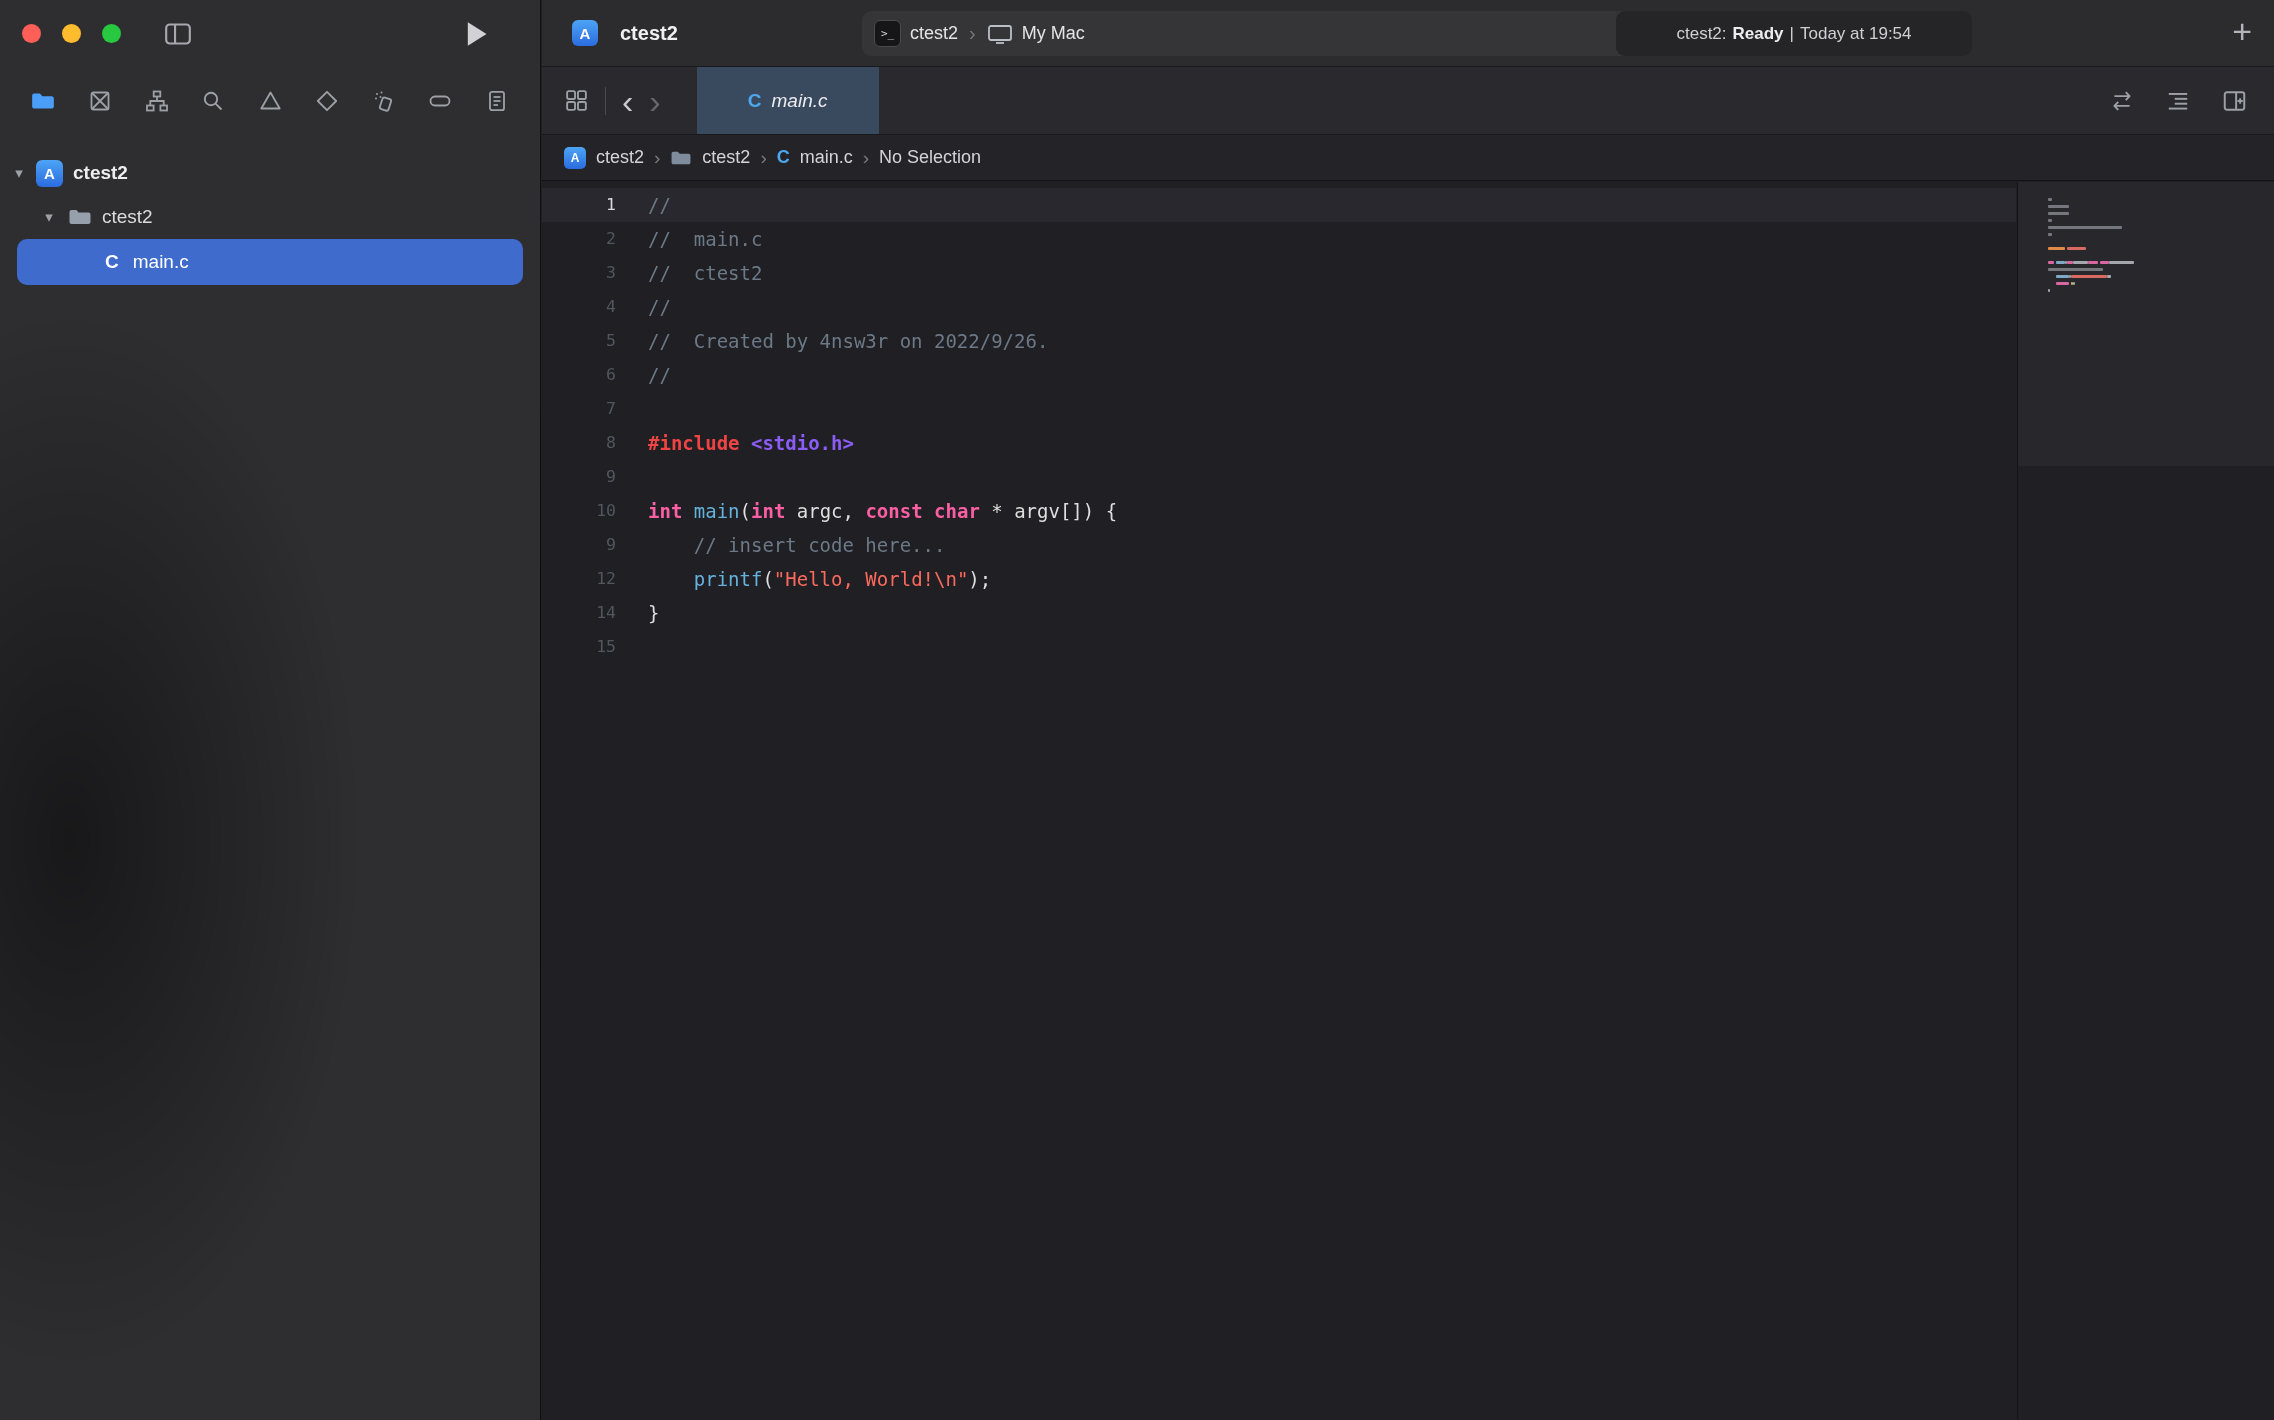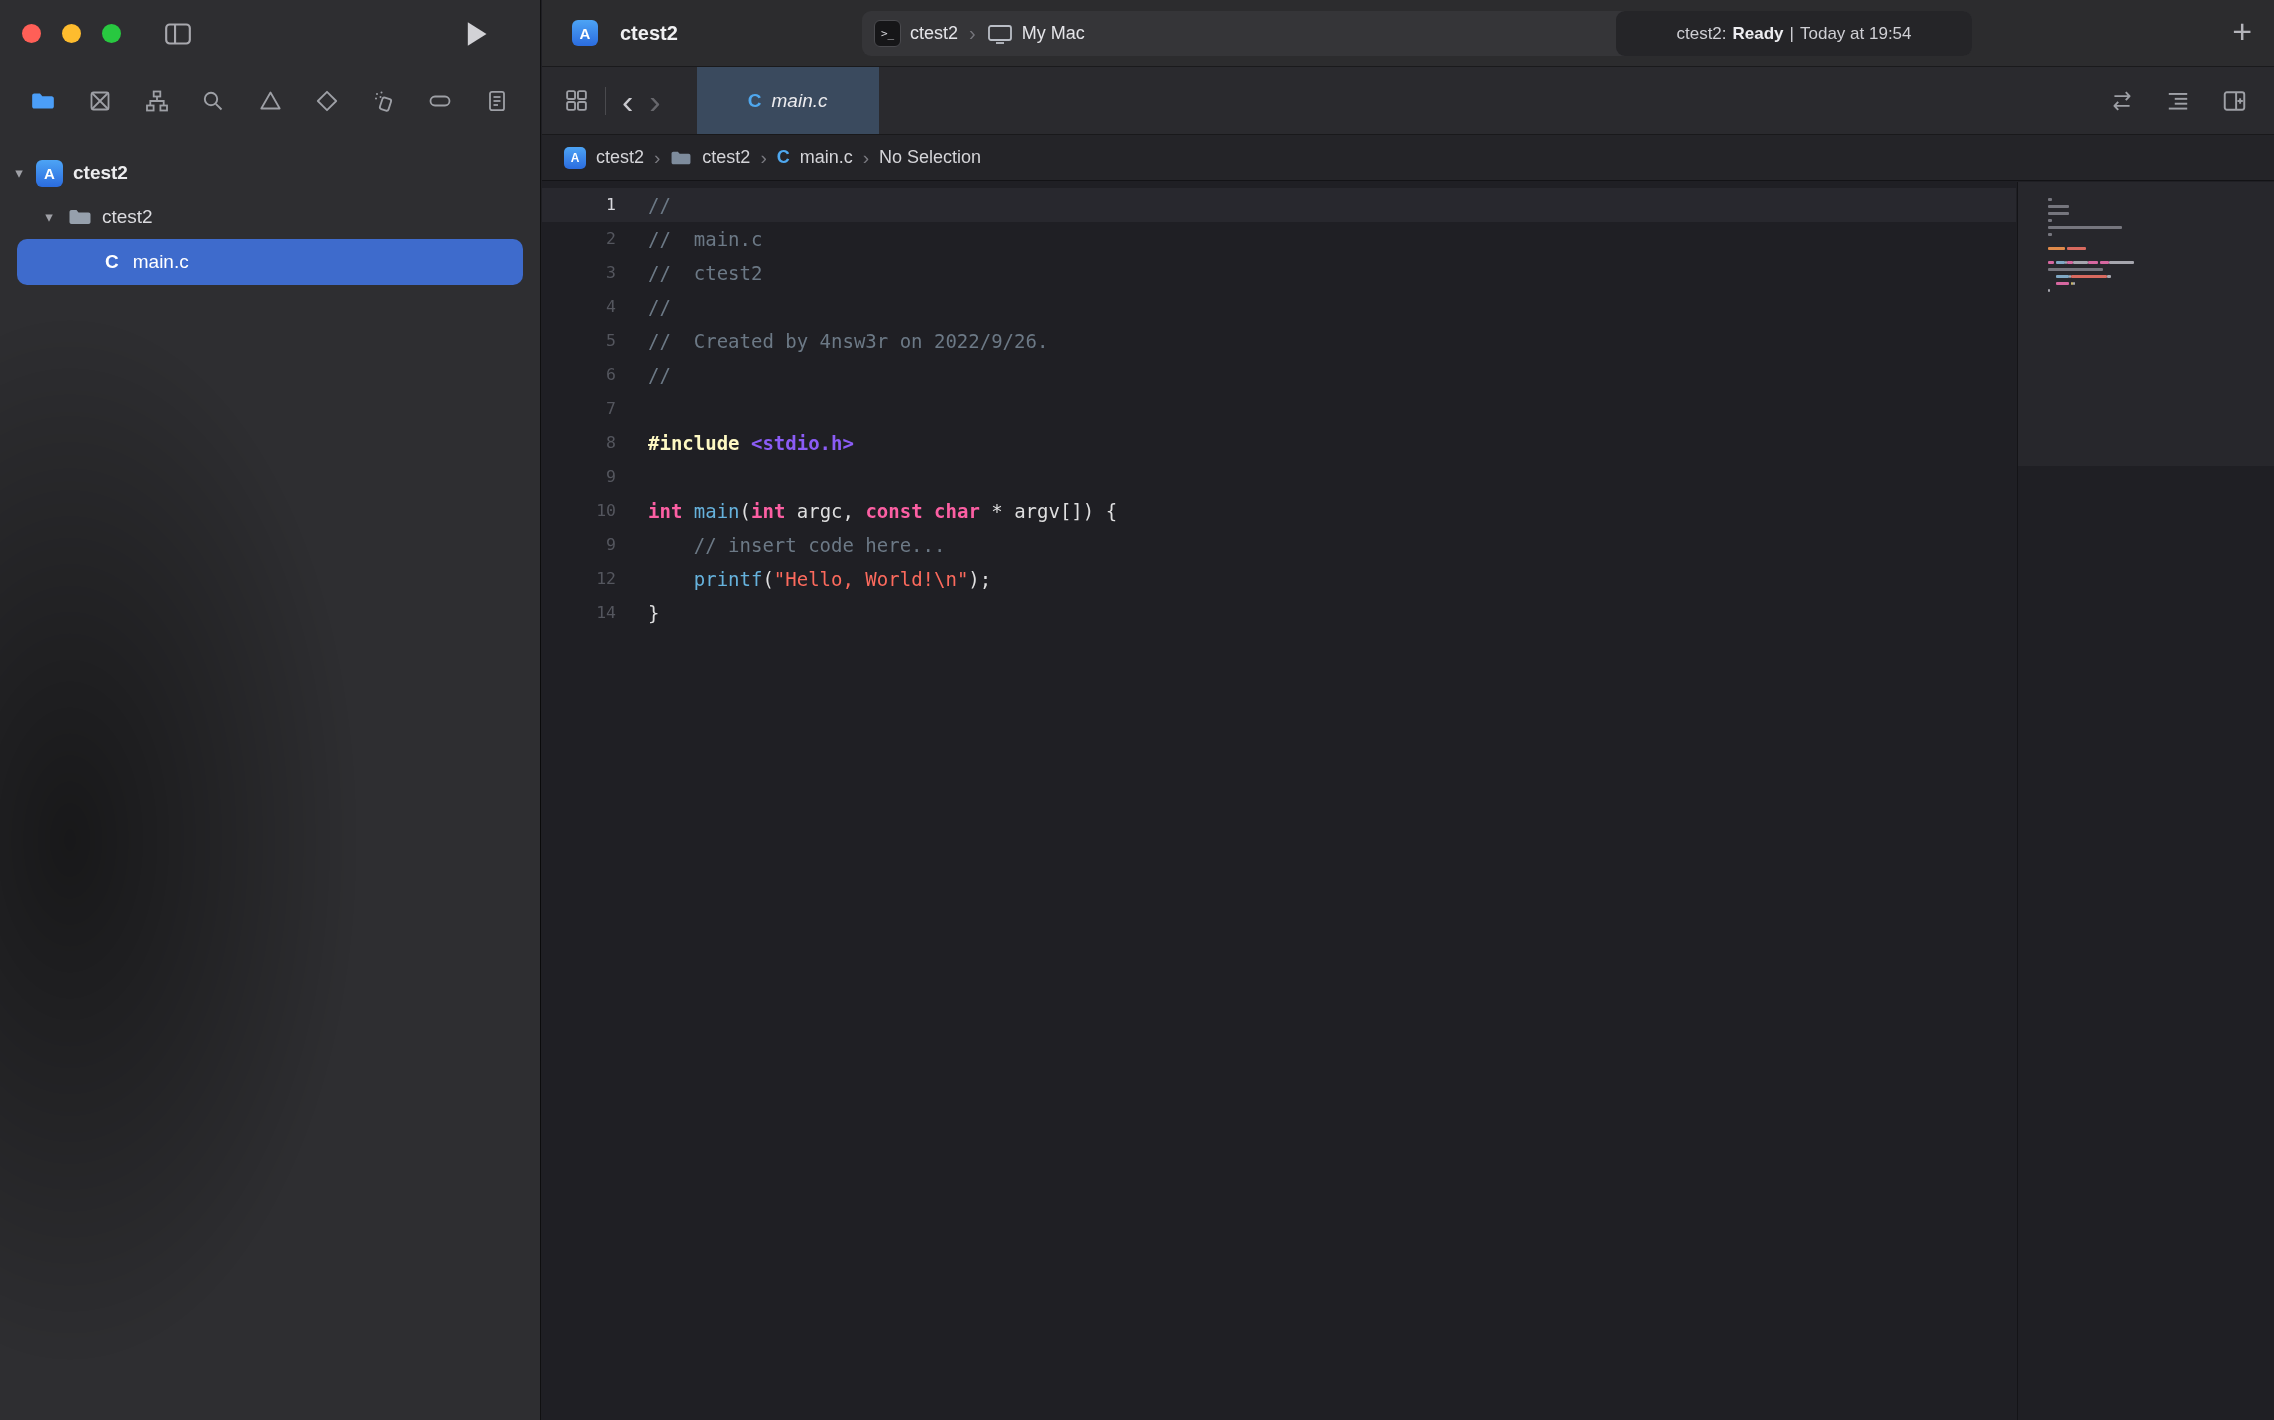--- a/index.html
+++ b/index.html
@@ -299,26 +299,27 @@
 
     <div class="editor-wrap">
       <div class="code">
           <div class="code-line current"><span class="ln">1</span><span class="lt"><span style="color: rgb(108, 121, 134);">//</span></span></div>
           <div class="code-line"><span class="ln">2</span><span class="lt"><span style="color: rgb(108, 121, 134);">//  main.c</span></span></div>
           <div class="code-line"><span class="ln">3</span><span class="lt"><span style="color: rgb(108, 121, 134);">//  ctest2</span></span></div>
           <div class="code-line"><span class="ln">4</span><span class="lt"><span style="color: rgb(108, 121, 134);">//</span></span></div>
           <div class="code-line"><span class="ln">5</span><span class="lt"><span style="color: rgb(108, 121, 134);">//  Created by 4nsw3r on 2022/9/26.</span></span></div>
           <div class="code-line"><span class="ln">6</span><span class="lt"><span style="color: rgb(108, 121, 134);">//</span></span></div>
           <div class="code-line"><span class="ln">7</span><span class="lt"></span></div>
-          <div class="code-line"><span class="ln">8</span><span class="lt"><span style="color: #fef9c3; font-weight: 700;">#include</span><span style="color: rgb(223, 223, 224);"> </span><span style="color: #8b5cf6; font-weight: bold;">&lt;stdio.h&gt;</span></span></div>
+          <div class="code-line"><span class="ln">8</span><span class="lt"><span style="color: #ef4444; font-weight: 700;">#include</span><span style="color: rgb(223, 223, 224);"> </span><span style="color: #8b5cf6; font-weight: bold;">&lt;stdio.h&gt;</span></span></div>
           <div class="code-line"><span class="ln">9</span><span class="lt"></span></div>
           <div class="code-line"><span class="ln">10</span><span class="lt"><span style="color: rgb(252, 95, 163); font-weight: 700;">int</span><span style="color: rgb(223, 223, 224);"> </span><span style="color: rgb(102, 178, 221);">main</span><span style="color: rgb(223, 223, 224);">(</span><span style="color: rgb(252, 95, 163); font-weight: 700;">int</span><span style="color: rgb(223, 223, 224);"> argc, </span><span style="color: rgb(252, 95, 163); font-weight: 700;">const</span><span style="color: rgb(223, 223, 224);"> </span><span style="color: rgb(252, 95, 163); font-weight: 700;">char</span><span style="color: rgb(223, 223, 224);"> * argv[]) {</span></span></div>
           <div class="code-line"><span class="ln">9</span><span class="lt"><span style="color: rgb(108, 121, 134);">    // insert code here...</span></span></div>
           <div class="code-line"><span class="ln">12</span><span class="lt"><span style="color: rgb(223, 223, 224);">    </span><span style="color: rgb(102, 178, 221);">printf</span><span style="color: rgb(223, 223, 224);">(</span><span style="color: rgb(252, 106, 93);">"Hello, World!\n"</span><span style="color: rgb(223, 223, 224);">);</span></span></div>
           <div class="code-line"><span class="ln">14</span><span class="lt"><span style="color: rgb(223, 223, 224);">}</span></span></div>
+          <div class="code-line"><span class="ln">15</span><span class="lt"></span></div>
         </div>
       <div class="minimap">
         <div class="mm-panel">
             <div class="mm-row">
               <span class="mm-bar" style="width: 4.2px; background: rgb(118, 118, 126);"></span>
             </div>
             <div class="mm-row">
               <span class="mm-bar" style="width: 21px; background: rgb(118, 118, 126);"></span>
             </div>
             <div class="mm-row">

